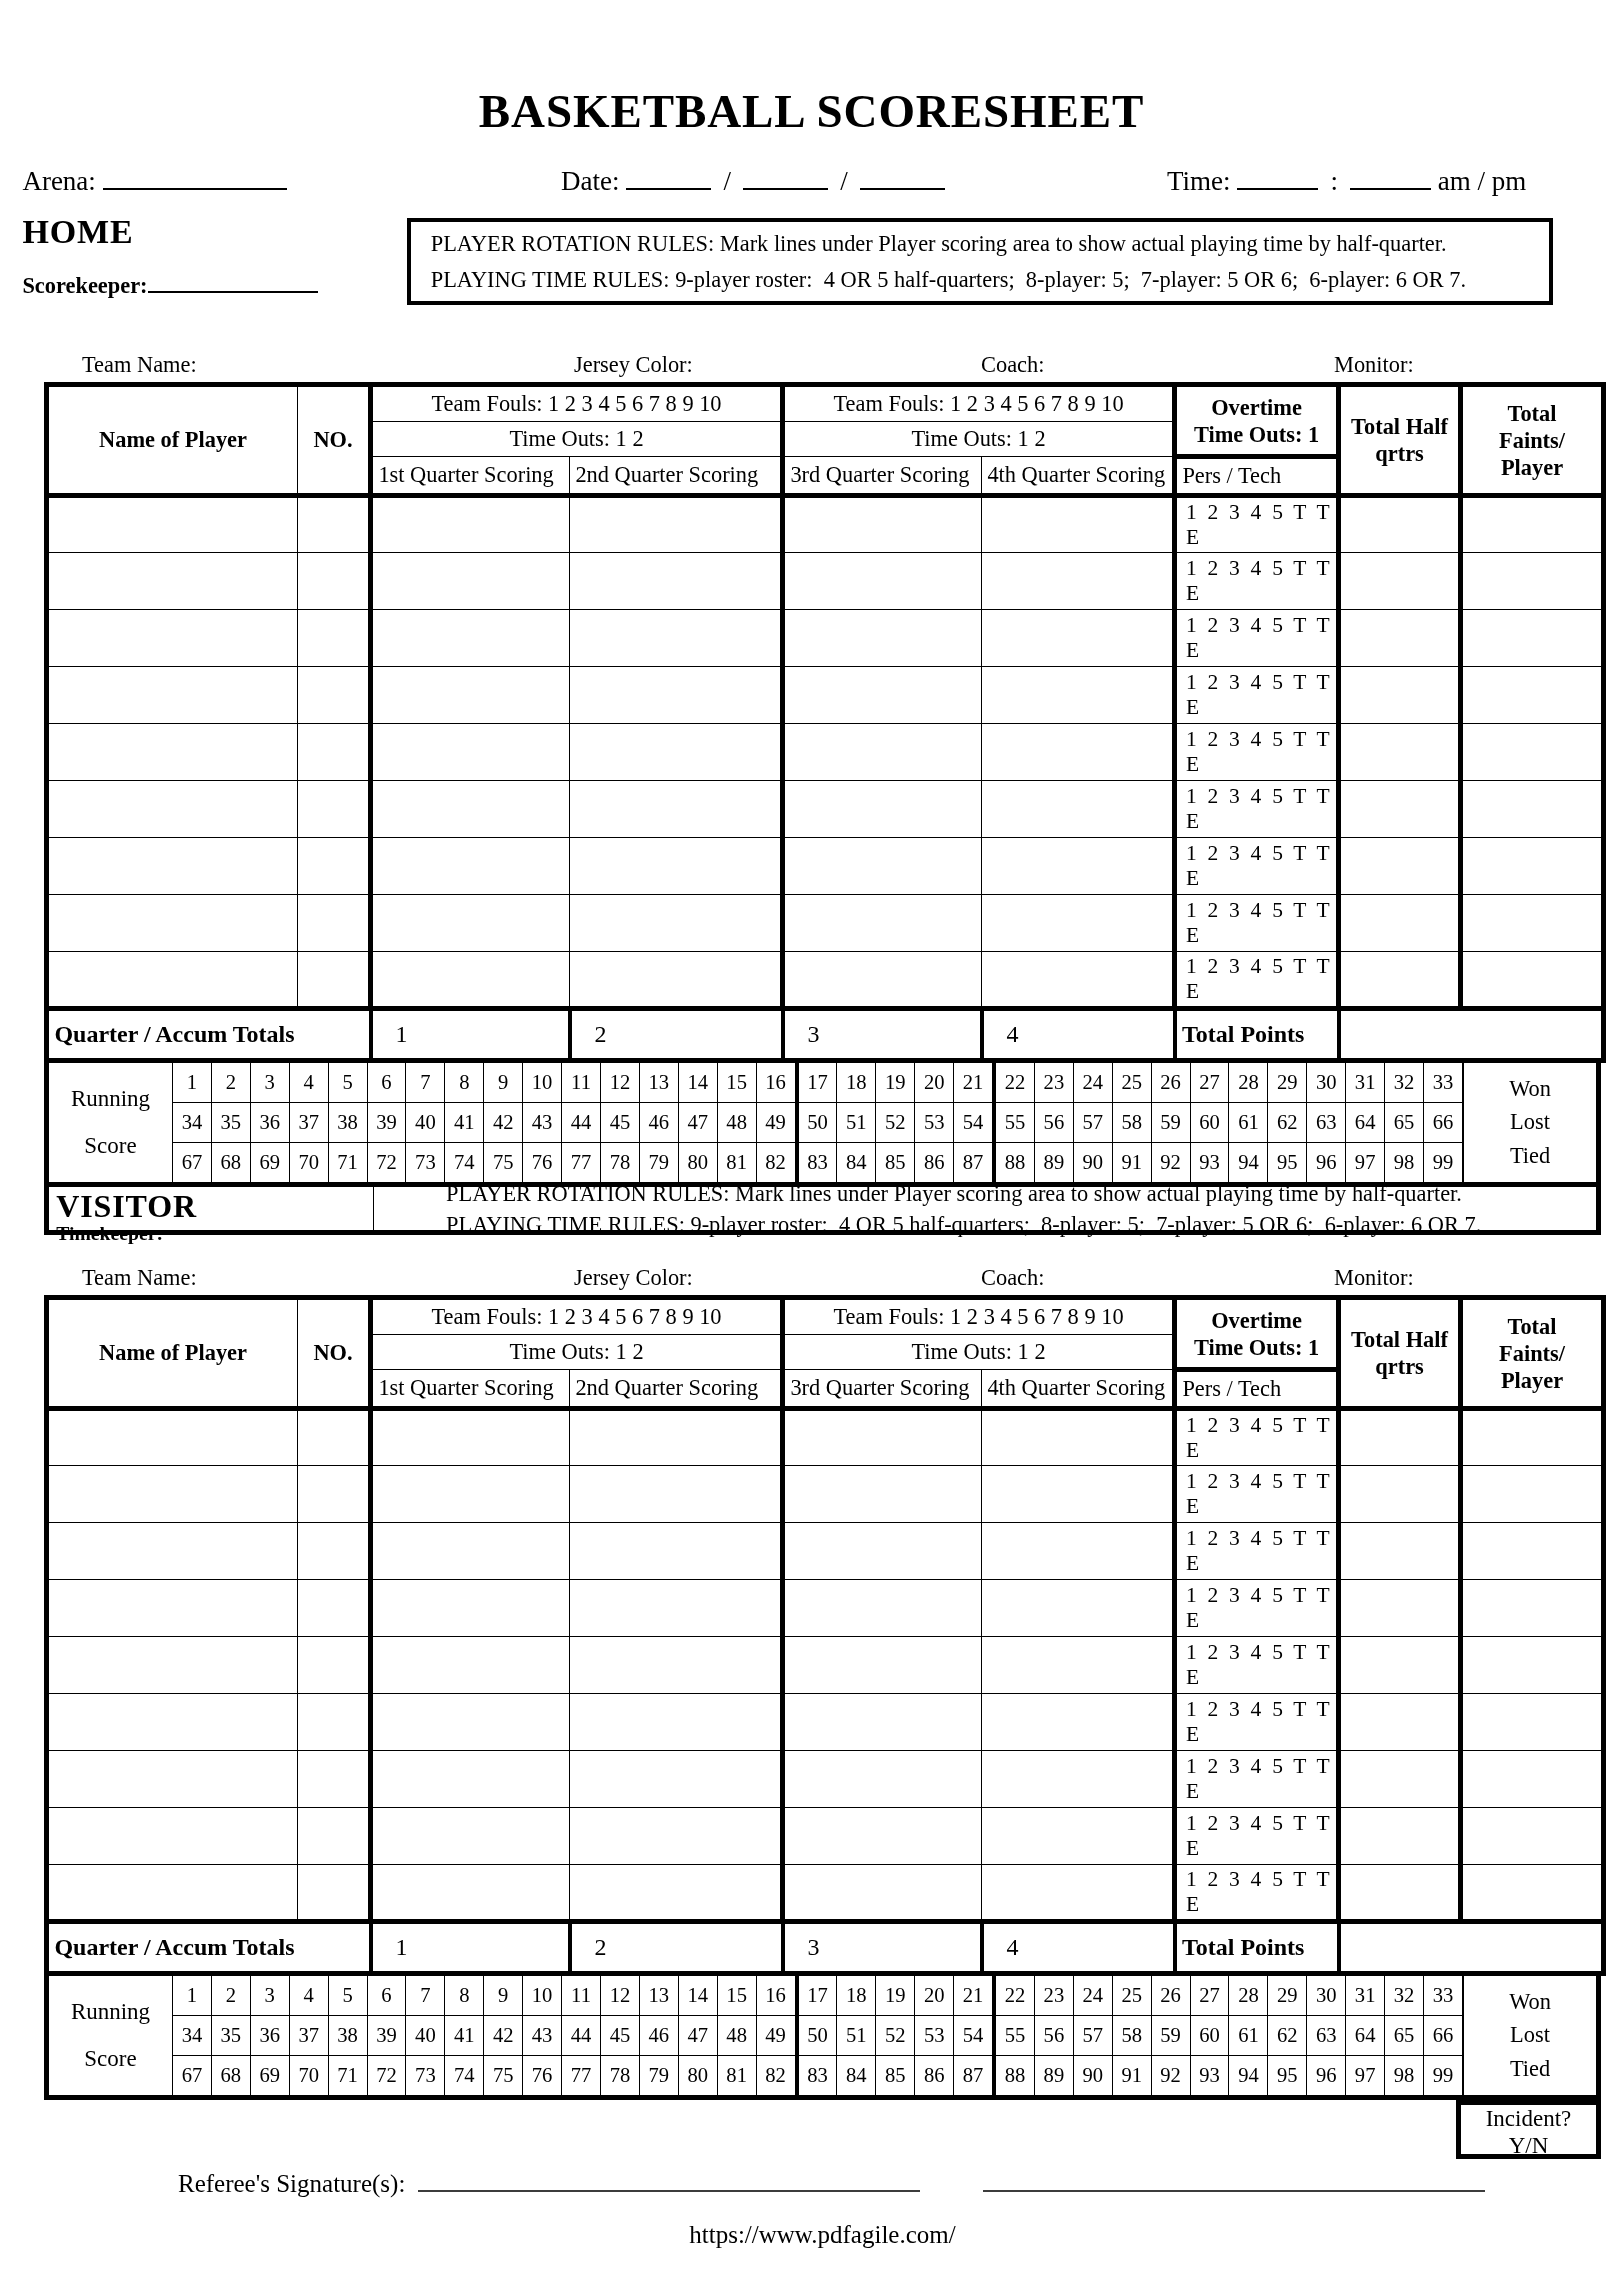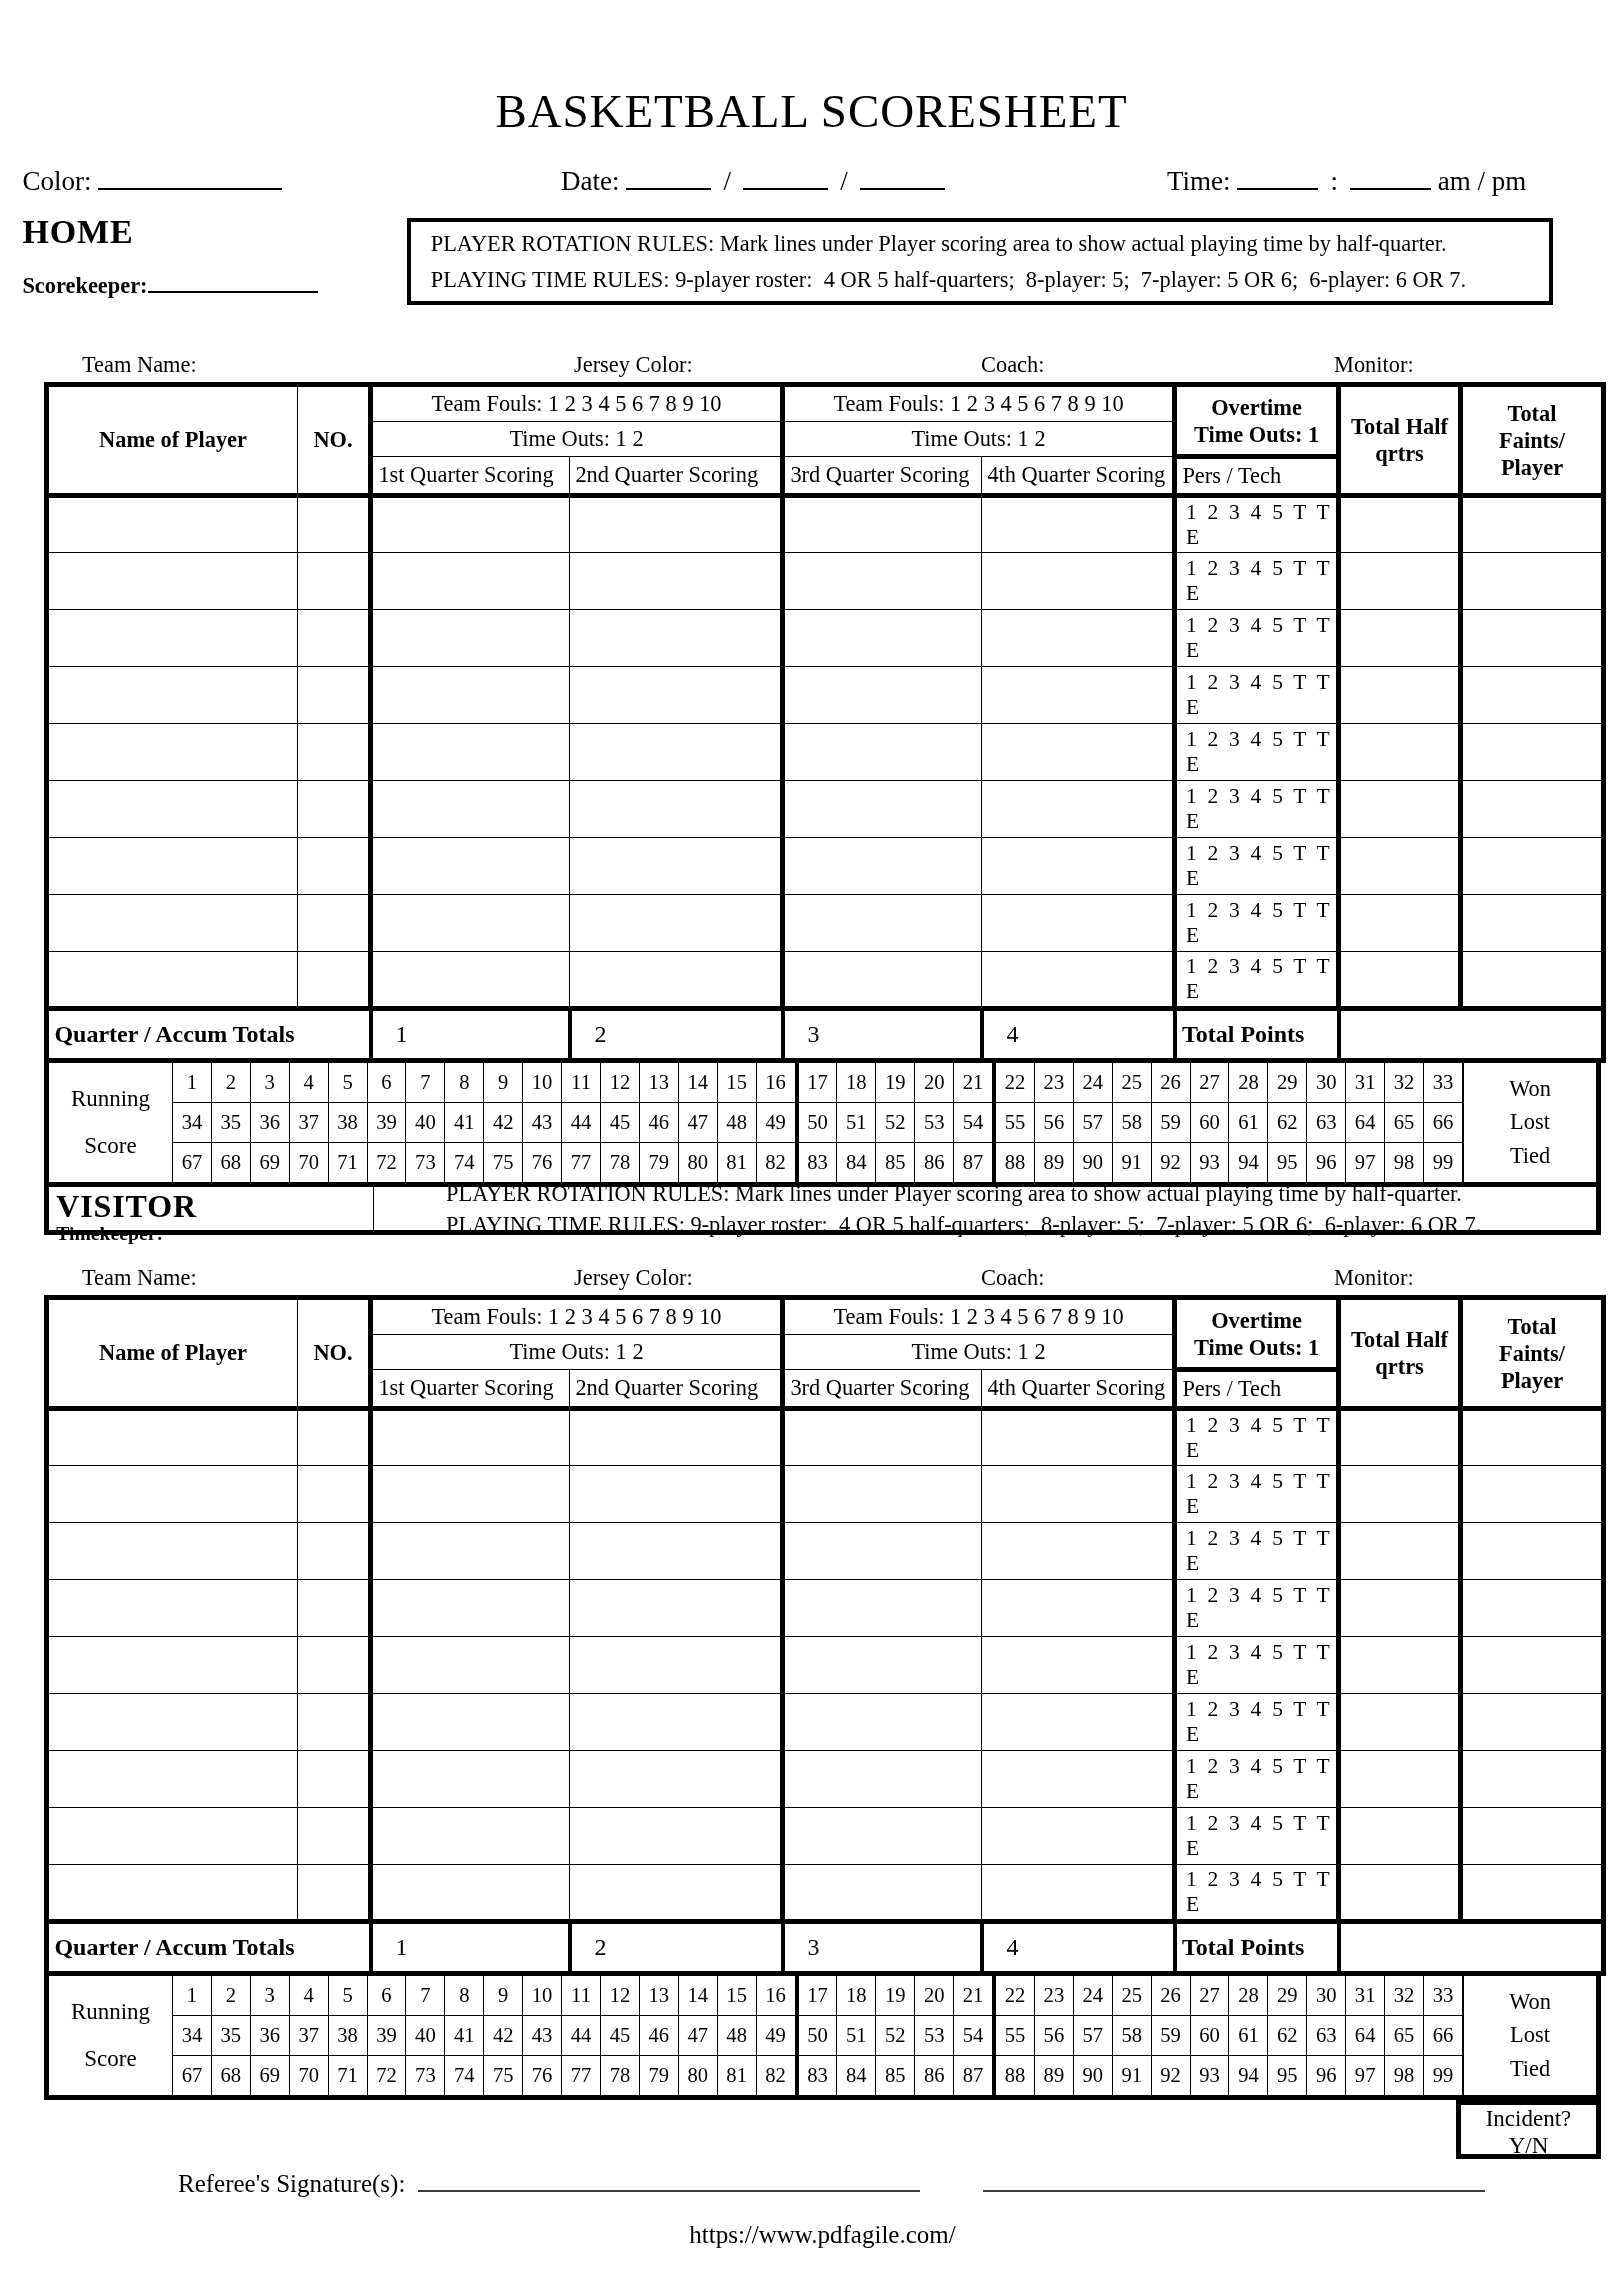--- a/index.html
+++ b/index.html
@@ -4,21 +4,21 @@
 <title>Basketball Scoresheet</title>
 <style>
   html,body{margin:0;padding:0;background:#ffffff;}
   .page{
     position:relative;width:1623px;height:2293px;background:#ffffff;
     font-family:"Liberation Serif", serif;color:#000;overflow:hidden;
   }
   
   .title{
     position:absolute;top:84px;left:0;width:100%;text-align:center;
-    font-size:47px;font-weight:normal;letter-spacing:0.9px;
+    font-size:47px;font-weight:bold;letter-spacing:0.9px;
   }
   .fields{position:absolute;top:161px;left:0;width:100%;height:45px;font-size:27px;}
   .f-arena{position:absolute;left:22.4px;top:0;}
   .f-date{position:absolute;left:561px;top:0;}
   .f-time{position:absolute;left:1137px;top:0;margin-left:30px;}
   .blank{display:inline-block;border-bottom:2.7px solid #000;height:27px;vertical-align:baseline;}
   .w205{width:184px;} .w95{width:85px;} .w90{width:81px;} .w190{width:170px;}
   .sep{display:inline-block;margin:0 5.4px;}
   .home-block{position:absolute;left:22.4px;top:213px;}
   .home-label{font-size:34px;font-weight:bold;letter-spacing:0.9px;}
@@ -102,21 +102,21 @@
 </style>
 </head>
 <body>
 
 <div class="page">
 
   <div class="title">BASKETBALL SCORESHEET</div>
 
   <div class="fields">
     <div class="f-arena">
-      <span>Color:</span>
+      <span>Arena:</span>
       <span class="blank w205"></span>
     </div>
     <div class="f-date">
       <span>Date:</span>
       <span class="blank w95"></span>
       <span class="sep">/</span>
       <span class="blank w95"></span>
       <span class="sep">/</span>
       <span class="blank w95"></span>
     </div>

